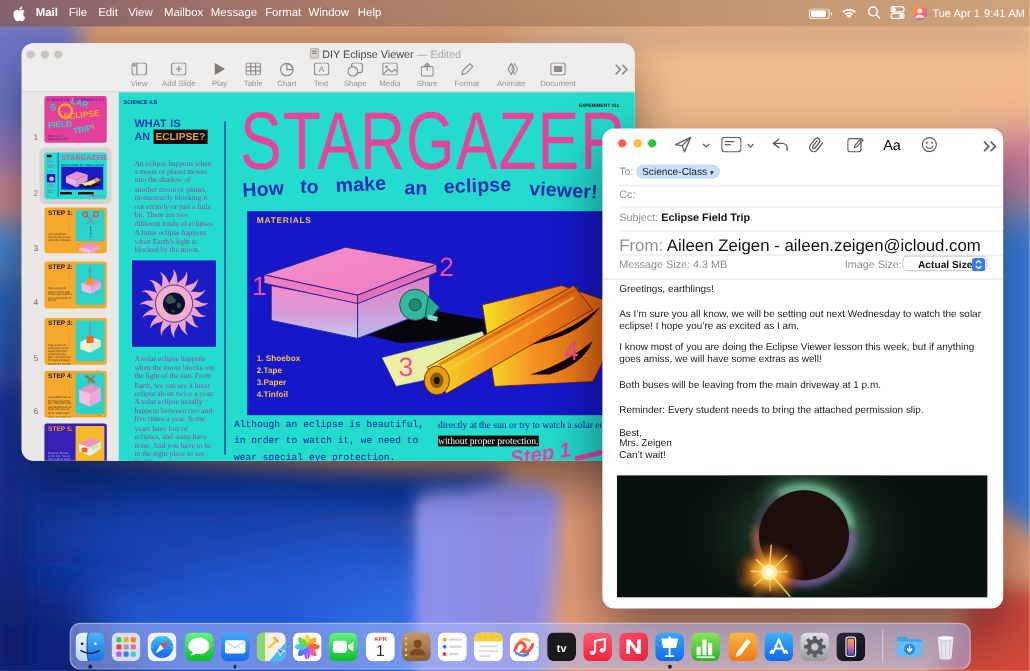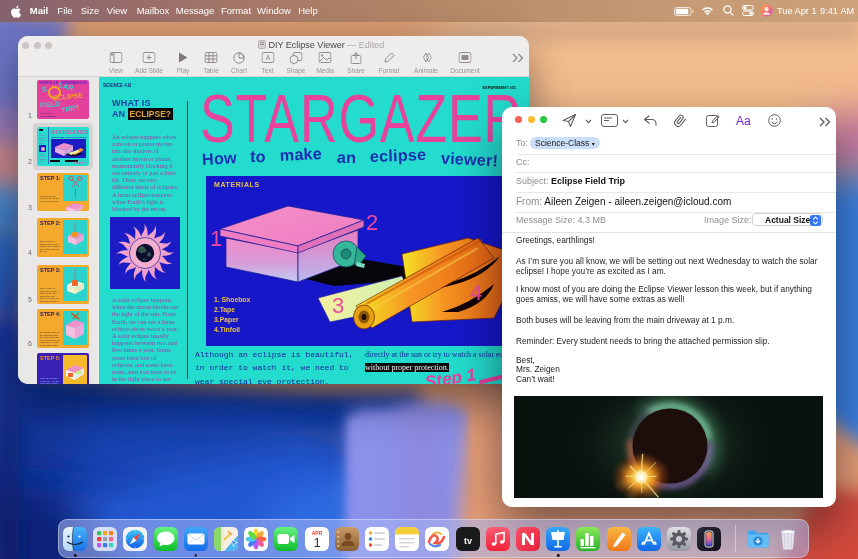--- a/index.html
+++ b/index.html
@@ -95,21 +95,21 @@
   <rect x="0" y="20" width="19" height="539" fill="url(#lstrip)" filter="url(#bl2)"></rect>
 </svg>
 
 <div id="menubar">
   <svg class="abs" style="left:11px;top:5px" width="11" height="13" viewBox="0 0 11 13" fill="#fff">
     <path d="M8.3 6.9c0-1.5 1.2-2.2 1.3-2.3-.7-1-1.8-1.2-2.2-1.2-.9-.1-1.8.5-2.3.5-.5 0-1.2-.5-2-.5-1 0-2 .6-2.5 1.5-1.1 1.9-.3 4.7.8 6.2.5.8 1.1 1.6 1.9 1.6.8 0 1.1-.5 2-.5.9 0 1.2.5 2 .5.8 0 1.4-.7 1.9-1.5.6-.9.8-1.7.8-1.8 0 0-1.6-.6-1.7-2.5z"></path>
     <path d="M6.9 2.4c.4-.5.7-1.2.6-1.9-.6 0-1.3.4-1.7.9-.4.4-.7 1.1-.6 1.8.7.1 1.3-.3 1.7-.8z"></path>
   </svg>
   <span class="mi" style="left:39px;font-weight:bold">Mail</span>
   <span class="mi" style="left:65px">File</span>
-  <span class="mi" style="left:90px">Size</span>
+  <span class="mi" style="left:90px">Edit</span>
   <span class="mi" style="left:117px">View</span>
   <span class="mi" style="left:153px">Mailbox</span>
   <span class="mi" style="left:195px">Message</span>
   <span class="mi" style="left:236px">Format</span>
   <span class="mi" style="left:274px">Window</span>
   <span class="mi" style="left:308px">Help</span>
 
   <svg class="abs" style="left:674px;top:7px" width="20" height="9" viewBox="0 0 20 9">
     <rect x="0.5" y="0.5" width="16.5" height="8" rx="2.2" fill="none" stroke="rgba(255,255,255,.75)"></rect>
     <rect x="1.8" y="1.8" width="12.5" height="5.4" rx="1.2" fill="#fff"></rect>
@@ -513,42 +513,42 @@
         <path d="M6 1 L1.5 4.5 L6 8" fill="none" stroke="#5f5f5f" stroke-width="1.2" stroke-linecap="round" stroke-linejoin="round"></path>
         <path d="M1.5 4.5 H9 a4 4 0 0 1 4 4 v1.5" fill="none" stroke="#5f5f5f" stroke-width="1.2" stroke-linecap="round"></path>
       </svg>
   <svg class="micon" style="left:172px;top:6px;transform:rotate(38deg)" width="12" height="15" viewBox="0 0 12 15">
         <path d="M9.5 3 v7.5 a3.5 3.5 0 0 1-7 0 V4.5 a2.3 2.3 0 0 1 4.6 0 v5.5 a1.2 1.2 0 0 1-2.4 0 V4.5" fill="none" stroke="#5f5f5f" stroke-width="1.1" stroke-linecap="round"></path>
       </svg>
   <svg class="micon" style="left:204px;top:7px" width="14" height="13" viewBox="0 0 14 13">
         <rect x=".5" y="1.5" width="11" height="11" rx="2" fill="none" stroke="#5f5f5f"></rect>
         <path d="M6.5 7 L11.8 1.4 L13.2 2.8 L8 8.3 L6 8.8 z" fill="none" stroke="#5f5f5f" stroke-width="1"></path>
       </svg>
-  <div class="micon" style="left:234px;top:7px;font-size:12px;color:#6d28d9">Aa</div>
+  <div class="micon" style="left:234px;top:7px;font-size:12px;color:#000000">Aa</div>
   <svg class="micon" style="left:266px;top:7px" width="13" height="13" viewBox="0 0 13 13">
         <circle cx="6.5" cy="6.5" r="5.8" fill="none" stroke="#5f5f5f"></circle>
         <circle cx="4.4" cy="5" r=".8" fill="#5f5f5f"></circle>
         <circle cx="8.6" cy="5" r=".8" fill="#5f5f5f"></circle>
         <path d="M3.8 8 a3 3 0 0 0 5.4 0" fill="none" stroke="#5f5f5f" stroke-linecap="round"></path>
       </svg>
   <svg class="micon" style="left:317px;top:10px" width="12" height="10" viewBox="0 0 12 10">
         <g fill="none" stroke="#5f5f5f" stroke-width="1.4">
           <path d="M1 1 L5 5 L1 9"></path>
           <path d="M6.5 1 L10.5 5 L6.5 9"></path>
         </g>
       </svg>
 
   <div class="abs hdrlab" style="left:14px;top:31px;font-size:9px">To:</div>
   <div class="abs" style="left:28px;top:30px;height:12px;border-radius:6px;background:#cadff7;color:#1c1c1e;font-size:8.5px;line-height:12px;padding:0 5px;">Science-Class <span style="font-size:6px">▾</span></div>
   <div class="hline" style="top:47px"></div>
   <div class="abs hdrlab" style="left:14px;top:50px;font-size:9px">Cc:</div>
   <div class="hline" style="top:65px"></div>
   <div class="abs" style="left:14px;top:69px;font-size:9px"><span class="hdrlab">Subject:</span> <b style="font-weight:bold;color:#111">Eclipse Field Trip</b></div>
   <div class="hline" style="top:85px"></div>
-  <div class="abs" style="left:14px;top:89px;font-size:10px"><span class="hdrlab">From:</span> <span style="color:#111">Aileen Zeigen - aileen.zeigen@icloud.com</span></div>
+  <div class="abs" style="left:14px;top:89px;font-size:14px"><span class="hdrlab">From:</span> <span style="color:#111">Aileen Zeigen - aileen.zeigen@icloud.com</span></div>
   <div class="hline" style="top:105px"></div>
   <div class="abs hdrlab" style="left:14px;top:108px;font-size:9px">Message Size: 4.3 MB</div>
   <div class="abs hdrlab" style="left:202px;top:108px;font-size:9px">Image Size:</div>
   <div class="abs" style="left:250px;top:106px;width:71px;height:13px;border:1px solid #d0d0d0;border-radius:4px;background:#fff;font-size:8.5px;font-weight:bold;color:#111;line-height:13px;padding-left:12px;box-sizing:border-box;">Actual Size</div>
   <svg class="abs" style="left:308px;top:107.5px" width="11" height="11" viewBox="0 0 11 11">
         <rect width="11" height="11" rx="2.5" fill="#3478f6"></rect>
         <path d="M3.2 4.4 L5.5 2.2 L7.8 4.4" fill="none" stroke="#fff" stroke-width="1.1"></path>
         <path d="M3.2 6.6 L5.5 8.8 L7.8 6.6" fill="none" stroke="#fff" stroke-width="1.1"></path>
       </svg>
   <div class="hline" style="top:125px;left:0;background:#e2e2e2"></div>

